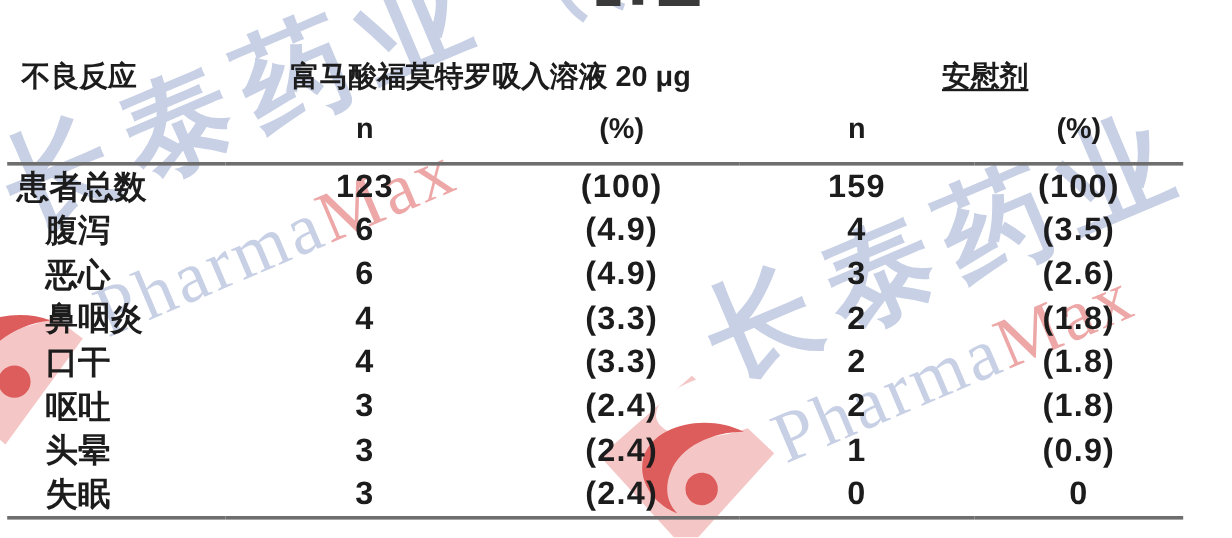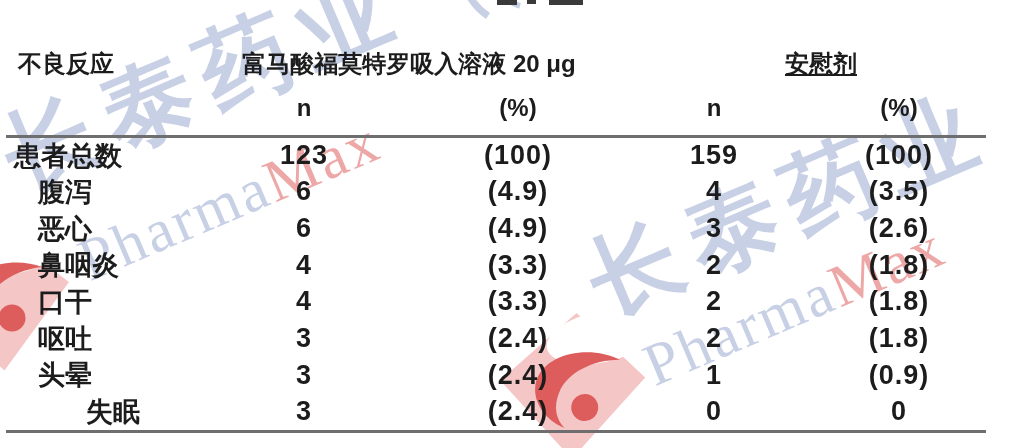--- a/index.html
+++ b/index.html
@@ -49,21 +49,21 @@
   th.lbl-h{text-align:left;padding-left:12px;margin-top:28px;}
   th.grp-t{text-align:center;padding-left:14px;}
   th.grp-p{text-align:center;padding-left:40px;text-decoration:underline;}
   tr.hrow2{height:54px;}
   tr.hrow2 th{font-size:24px;text-align:center;font-weight:600;border-bottom:3px solid #6e6e6e;}
   tbody tr{height:36.7px;}
   tbody td{font-size:27px;}
   td.lbl{text-align:left;padding-left:8px;white-space:nowrap;}
   td.lbl.indent{padding-left:32px;}
   td.num{text-align:center;letter-spacing:1px;}
-  tbody tr:last-child td{border-bottom:3px solid #6e6e6e;text-align:center;}
+  tbody tr:last-child td{border-bottom:3px solid #6e6e6e;}
 </style>
 </head>
 <body>
 
 <div id="stage">
 
   <div id="wm">
     <div class="wm-cn wm-cn-left">长泰药业</div>
     <div class="wm-en wm-en-left"><span>Pharma</span><span class="red">Max</span></div>
 

